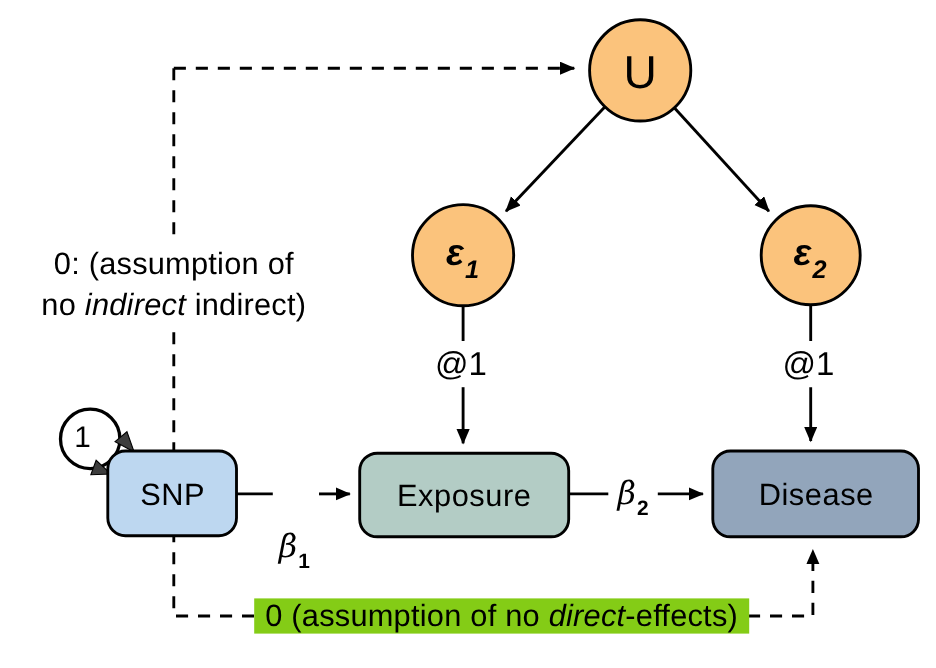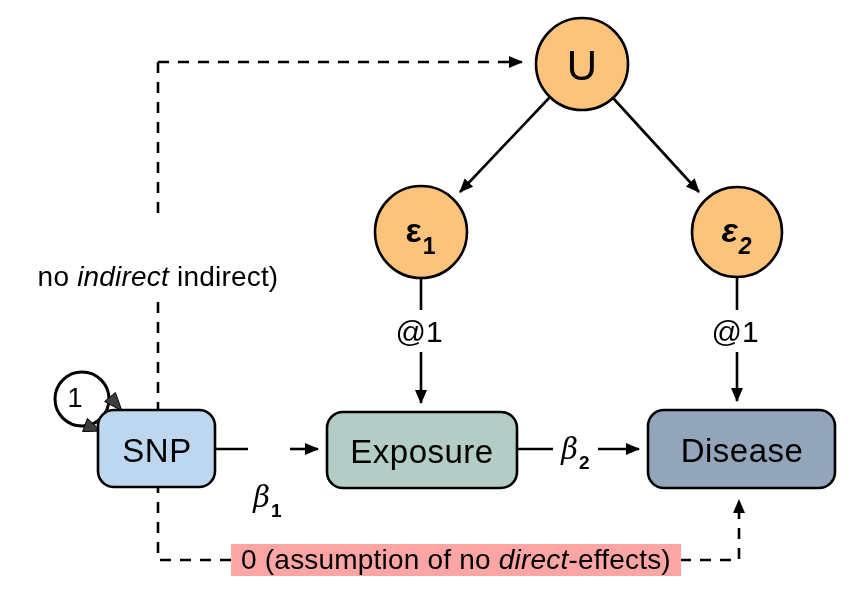--- a/index.html
+++ b/index.html
@@ -13,39 +13,39 @@
     color: #000;
   }
   svg.layer { position: absolute; left: 0; top: 0; }
   .lbl {
     position: absolute;
     transform: translate(-50%, -50%);
     white-space: nowrap;
     line-height: 1;
     user-select: none;
   }
-  .node-label { font-size: 33px; color: #000; letter-spacing: 0.5px; }
+  .node-label { font-size: 28px; color: #000; letter-spacing: 0.5px; }
   .u-label { font-size: 42px; }
   .eps-label { font-size: 34px; font-weight: 700; }
   .eps-label sub { font-size: 23px; font-weight: 700; position: relative; top: 4px; left: 1px; }
   .loading-label { font-size: 30px; }
   .loop-label { font-size: 27px; }
   .beta-label { font-size: 29px; }
   .beta-label i { font-family: "DejaVu Serif", serif; font-style: italic; }
   .beta-label sub { font-size: 19px; font-weight: 700; position: relative; top: 3px; left: 1px; }
   .annot { font-size: 28px; letter-spacing: 0.2px; }
   .annot i { }
   .confounding { transform: translate(0, -50%); font-size: 30px; }
   .no-indirect {
     text-align: center;
     line-height: 37px;
     background: #ffffff;
     padding: 2px 6px;
   }
-  .no-direct { background: #fca5a5; padding: 2px 10px; }
+  .no-direct { background: #84cc16; padding: 2px 10px; }
 </style>
 </head>
 <body>
 
 <div class="canvas">
 
   <svg class="layer" width="851" height="607" viewBox="0 0 851 607">
     <defs>
       <marker id="arrow" markerUnits="userSpaceOnUse" markerWidth="16" markerHeight="14" refX="13" refY="6" orient="auto">
         <path d="M0,0 L14,6 L0,12 Z" fill="#000"></path>
@@ -77,38 +77,38 @@
     <circle cx="582" cy="64" r="46" stroke="#000" stroke-width="2.6" fill="#FBC37C"></circle>
     <circle cx="421" cy="232" r="46" stroke="#000" stroke-width="2.6" fill="#FBC37C"></circle>
     <circle cx="737" cy="232" r="45" stroke="#000" stroke-width="2.6" fill="#FBC37C"></circle>
     <rect x="98" y="410" width="117" height="77" rx="16" stroke="#000" stroke-width="2.6" fill="#BDD7F0"></rect>
     <rect x="327" y="412" width="190" height="76" rx="16" stroke="#000" stroke-width="2.6" fill="#B3CCC5"></rect>
     <rect x="648" y="410" width="187" height="78" rx="16" stroke="#000" stroke-width="2.6" fill="#92A5BB"></rect>
   </svg>
 
   <div class="lbl u-label" style="left:582px; top:66px;">U</div>
 
-  <div class="lbl eps-label" style="left:420px; top:233px;"><span>ε</span><sub>1</sub></div>
+  <div class="lbl eps-label" style="left:420px; top:233px;font-style:italic;"><span>ε</span><sub>1</sub></div>
 
   <div class="lbl eps-label" style="left:736px; top:233px;font-style:italic;"><span>ε</span><sub>2</sub></div>
 
   <div class="lbl node-label" style="left:157px; top:450px;">SNP</div>
 
   <div class="lbl node-label" style="left:742px; top:450px;">Disease</div>
 
   <div class="lbl node-label" style="left:422px; top:451px;">Exposure</div>
 
   <div class="lbl beta-label" style="left:267px; top:452px;margin-top:48px;"><i>β</i><sub>1</sub></div>
 
   <div class="lbl beta-label" style="left:575px; top:452px;"><i>β</i><sub>2</sub></div>
 
   <div class="lbl loading-label" style="left:419px; top:332px;">@1</div>
 
   <div class="lbl loading-label" style="left:735px; top:332px;">@1</div>
 
   <div class="lbl loop-label" style="left:75px; top:398px;">1</div>
 
 
-  <div class="lbl annot no-indirect" style="left:158px; top:258px;"><br><span>no </span><i>indirect</i><span> indirect)</span></div>
+  <div class="lbl annot no-indirect" style="left:158px; top:258px;"><span>0: (assumption of</span><br><span>no </span><i>indirect</i><span> indirect)</span></div>
 
   <div class="lbl annot no-direct" style="left:456px; top:560px;"><span>0 (assumption of no </span><i>direct</i><span>-effects)</span></div>
 
 </div>
 
 </body></html>

